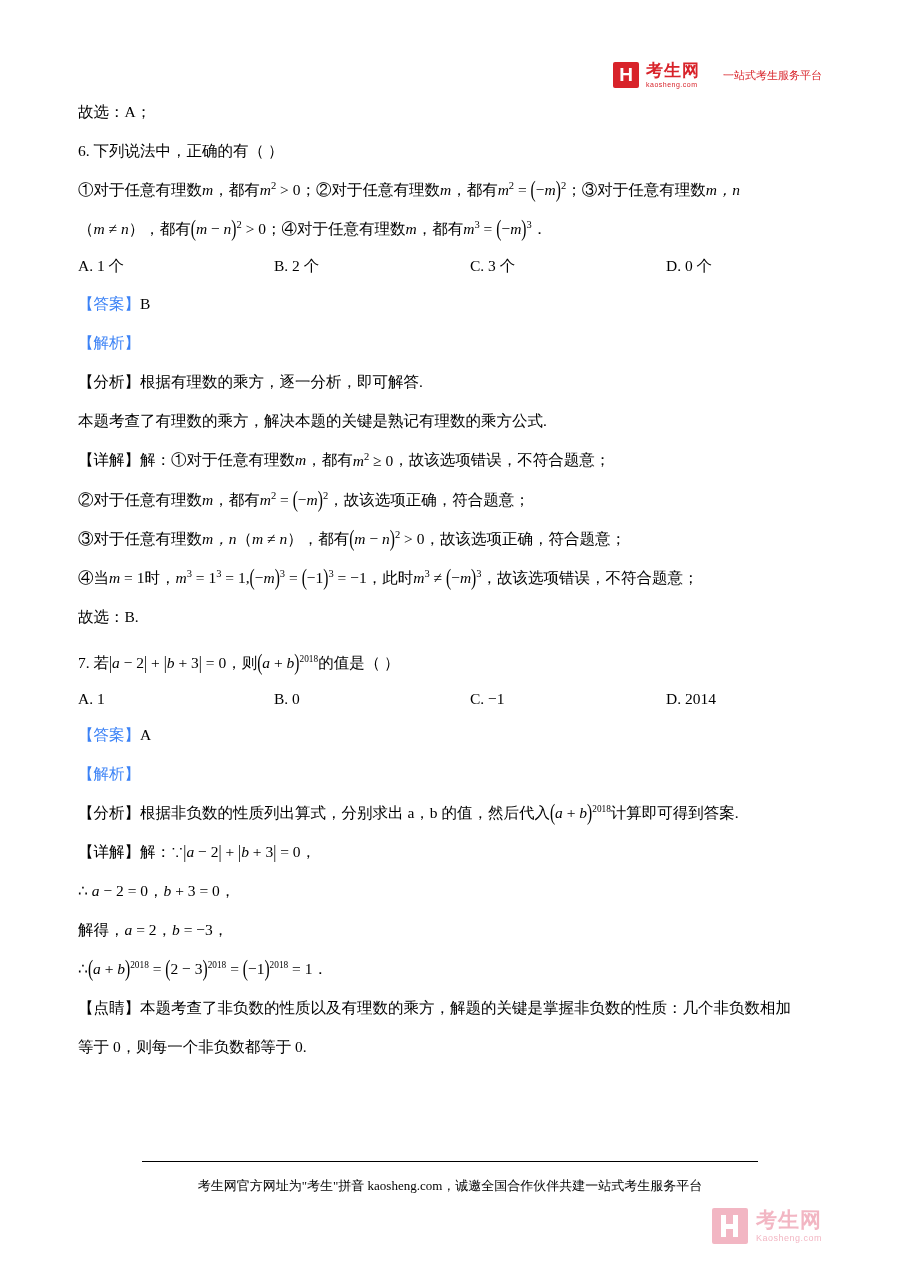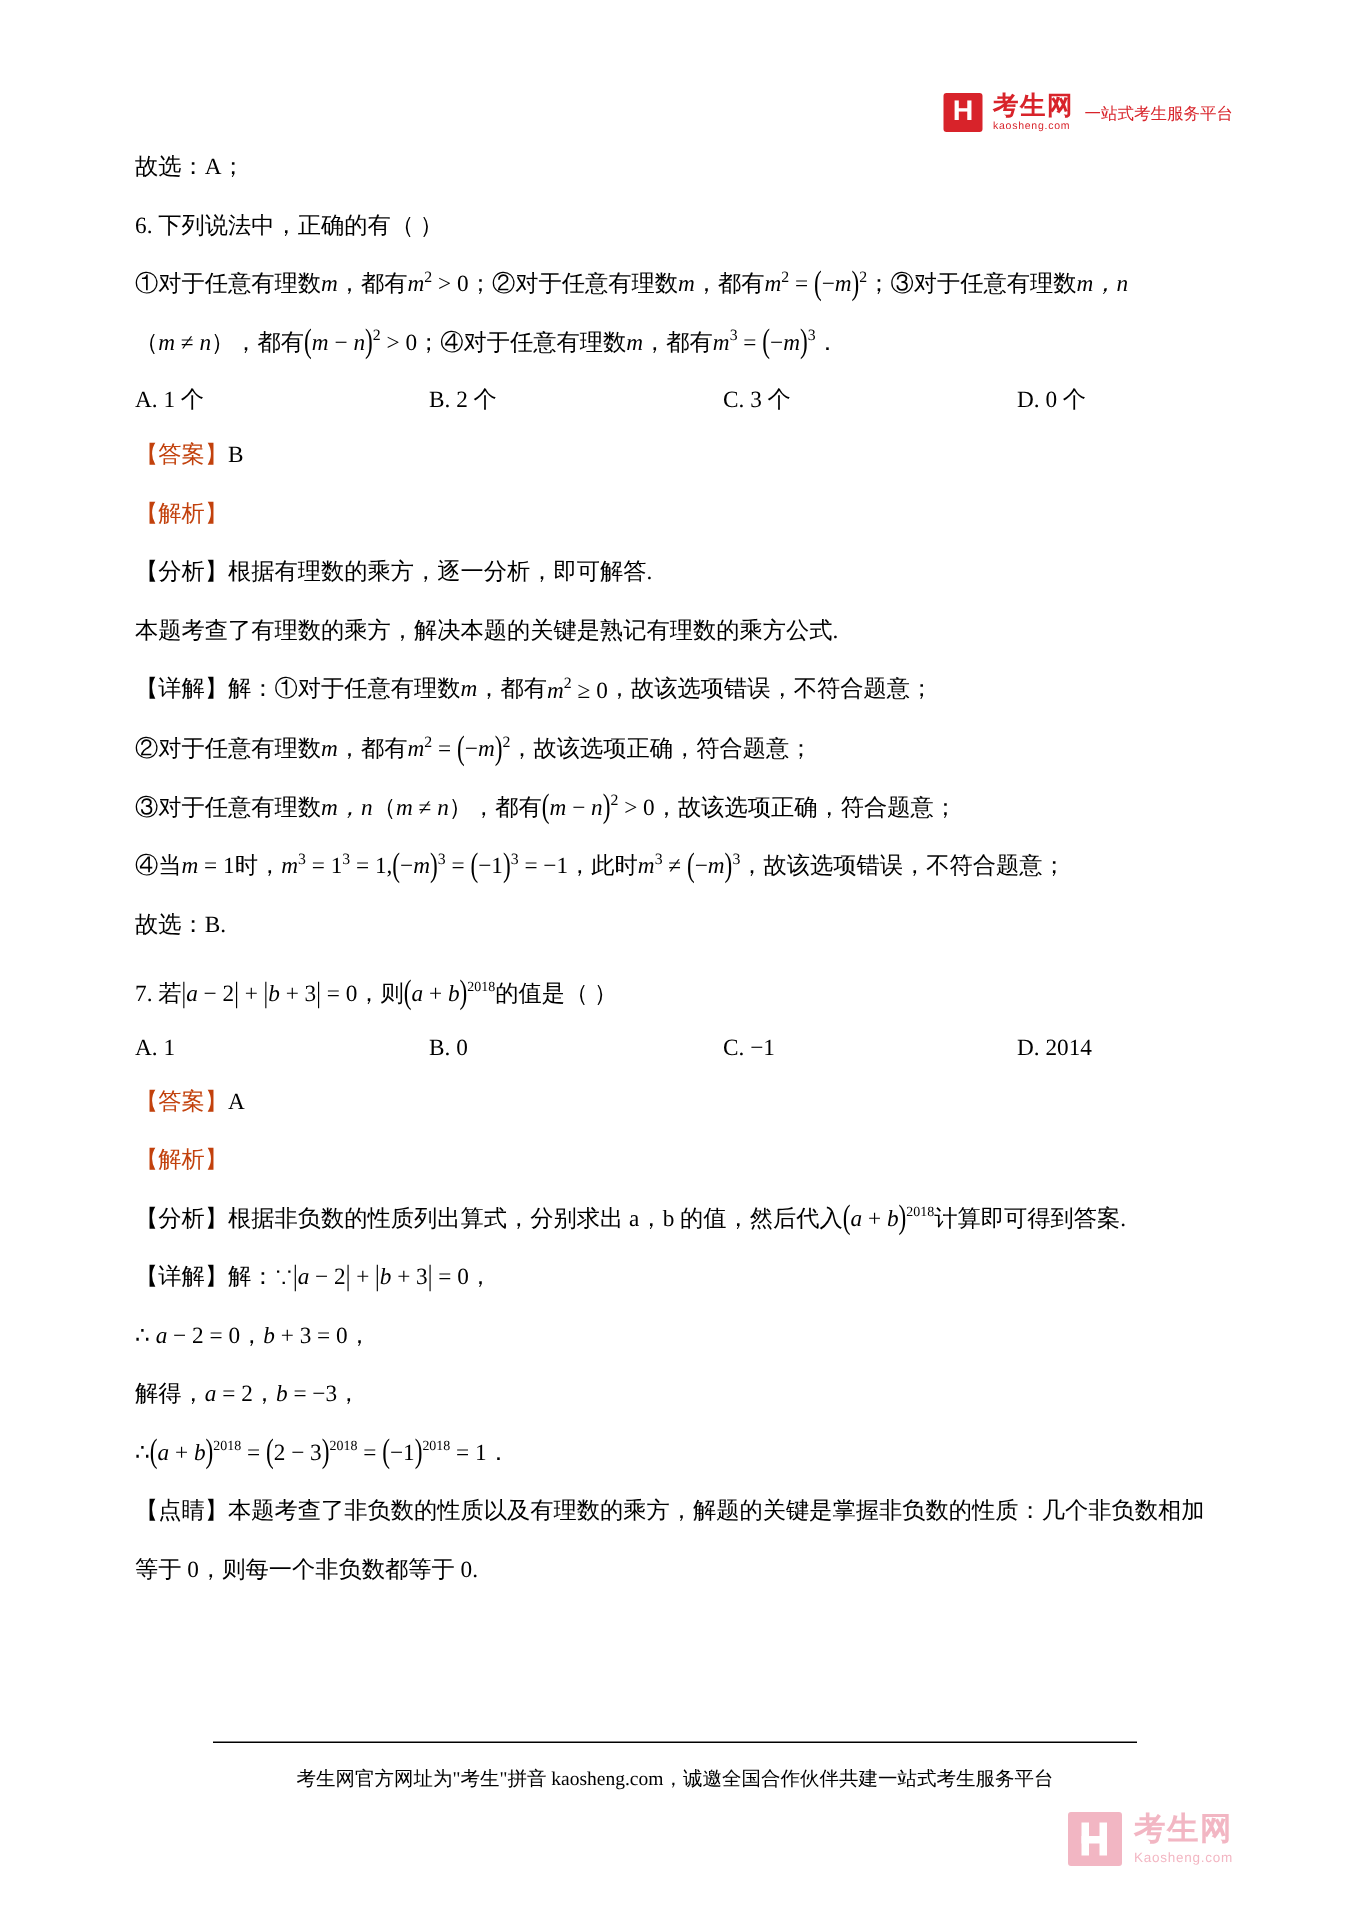--- a/index.html
+++ b/index.html
@@ -61,38 +61,38 @@
     font-family: "Liberation Sans", sans-serif;
     font-size: 7px;
     color: #d8232a;
     letter-spacing: 0.5px;
     margin-top: 2px;
   }
   .logo-slogan {
     font-family: "Liberation Sans", sans-serif;
     font-size: 11px;
     color: #d8232a;
-    margin-left: 0;
+    margin-left: 16px;
     align-self: center;
   }
 
   
   .content {
     position: absolute;
     top: 100px;
-    left: 90px;
+    left: 78px;
     width: 744px;
   }
   .line {
     font-size: 15.5px;
     line-height: 1.55;
     margin: 0 0 15px 0;
     white-space: nowrap;
   }
-  .tag-blue { color: #c2410c; }
+  .tag-blue { color: #3b82f6; }
 
   .opts {
     display: flex;
     font-size: 15.5px;
     margin: 12px 0 15px 0;
   }
   .opts span { display: inline-block; }
   .o1 { width: 196px; }
   .o2 { width: 196px; }
   .o3 { width: 196px; }

